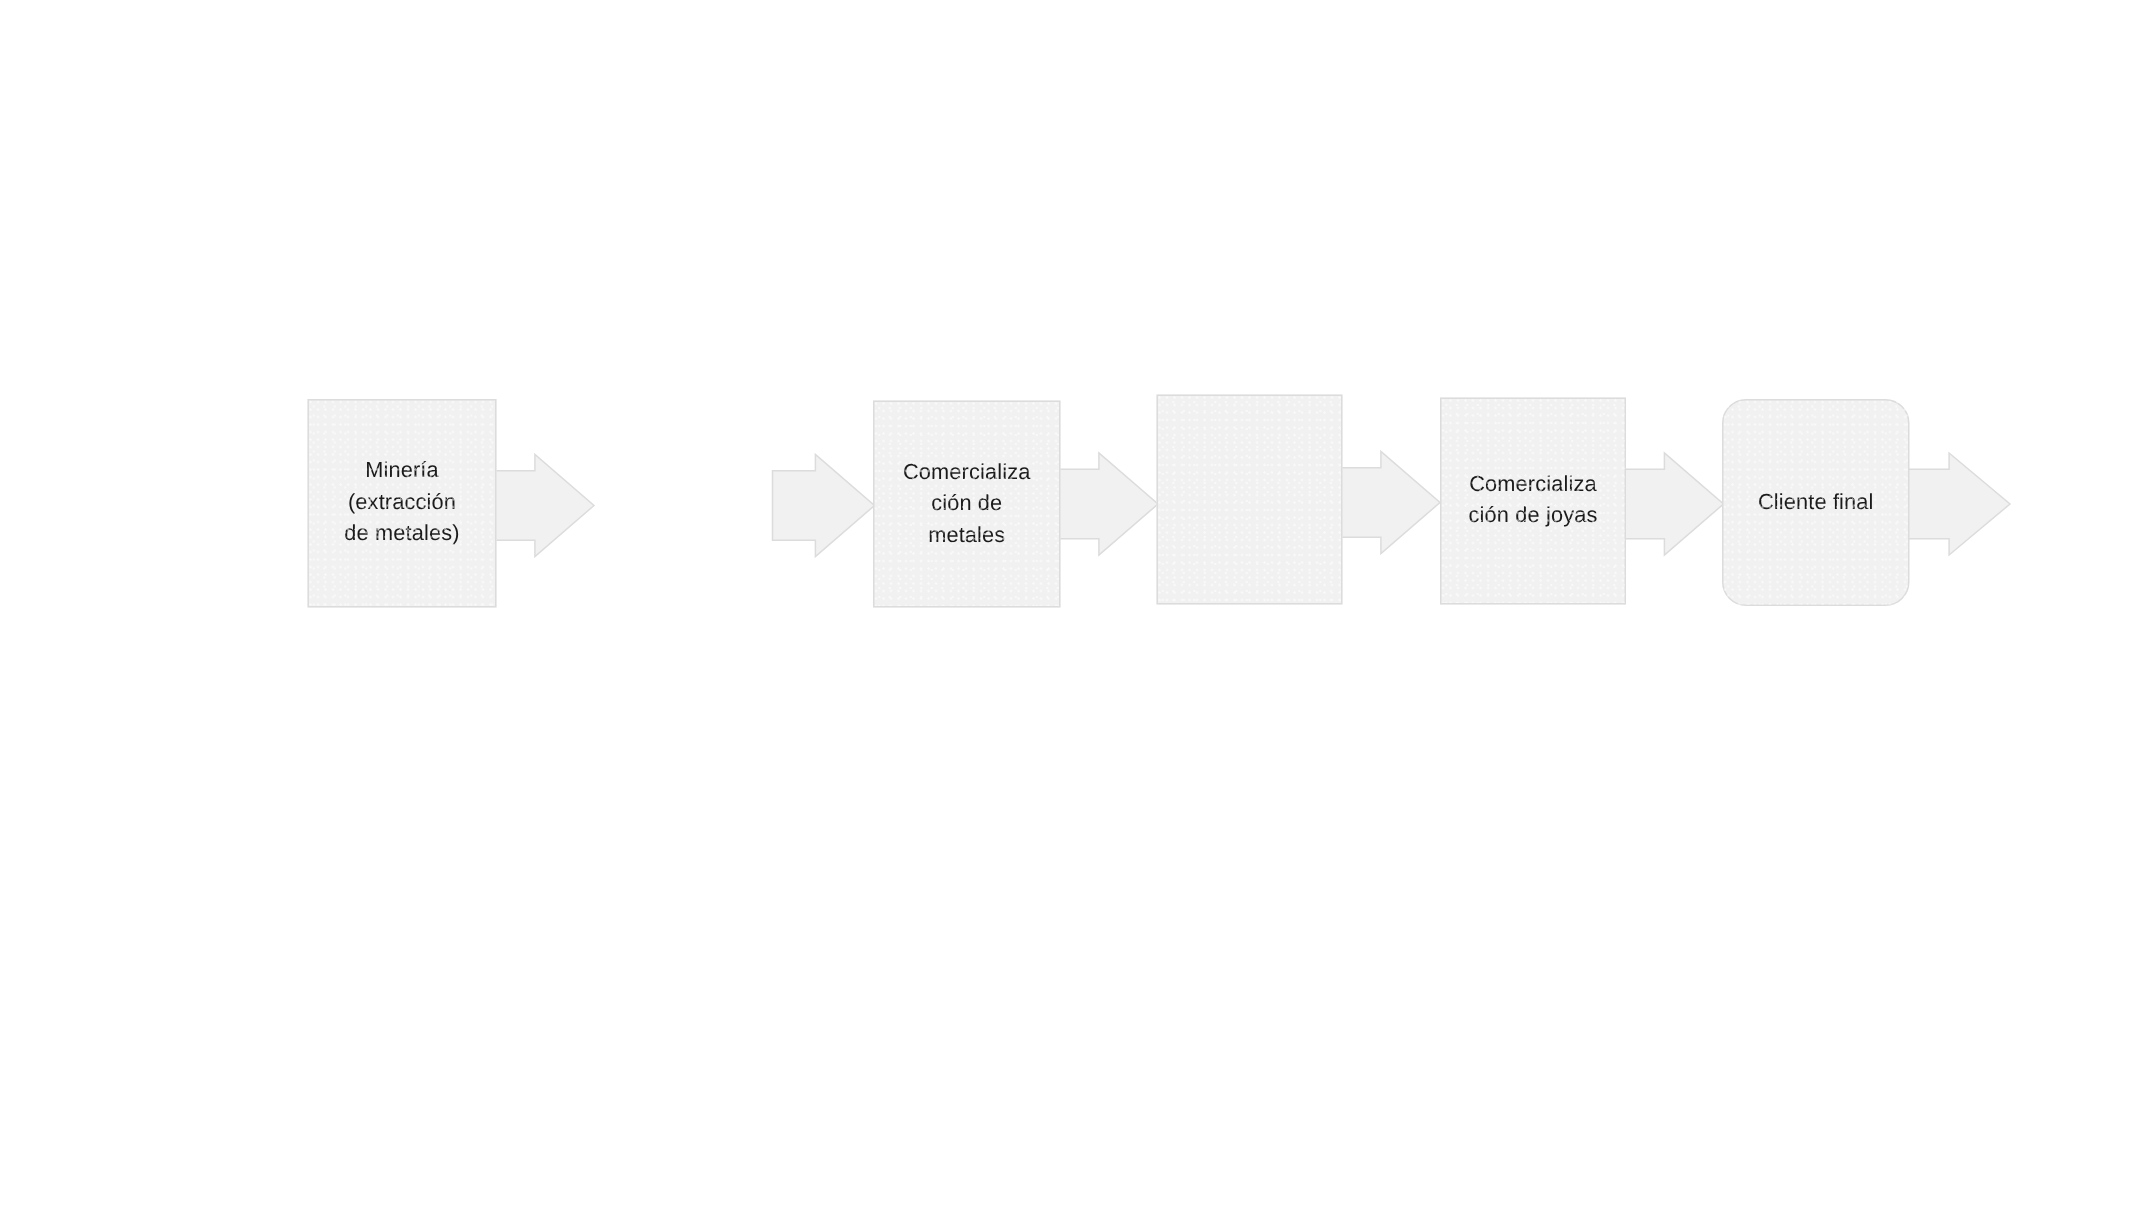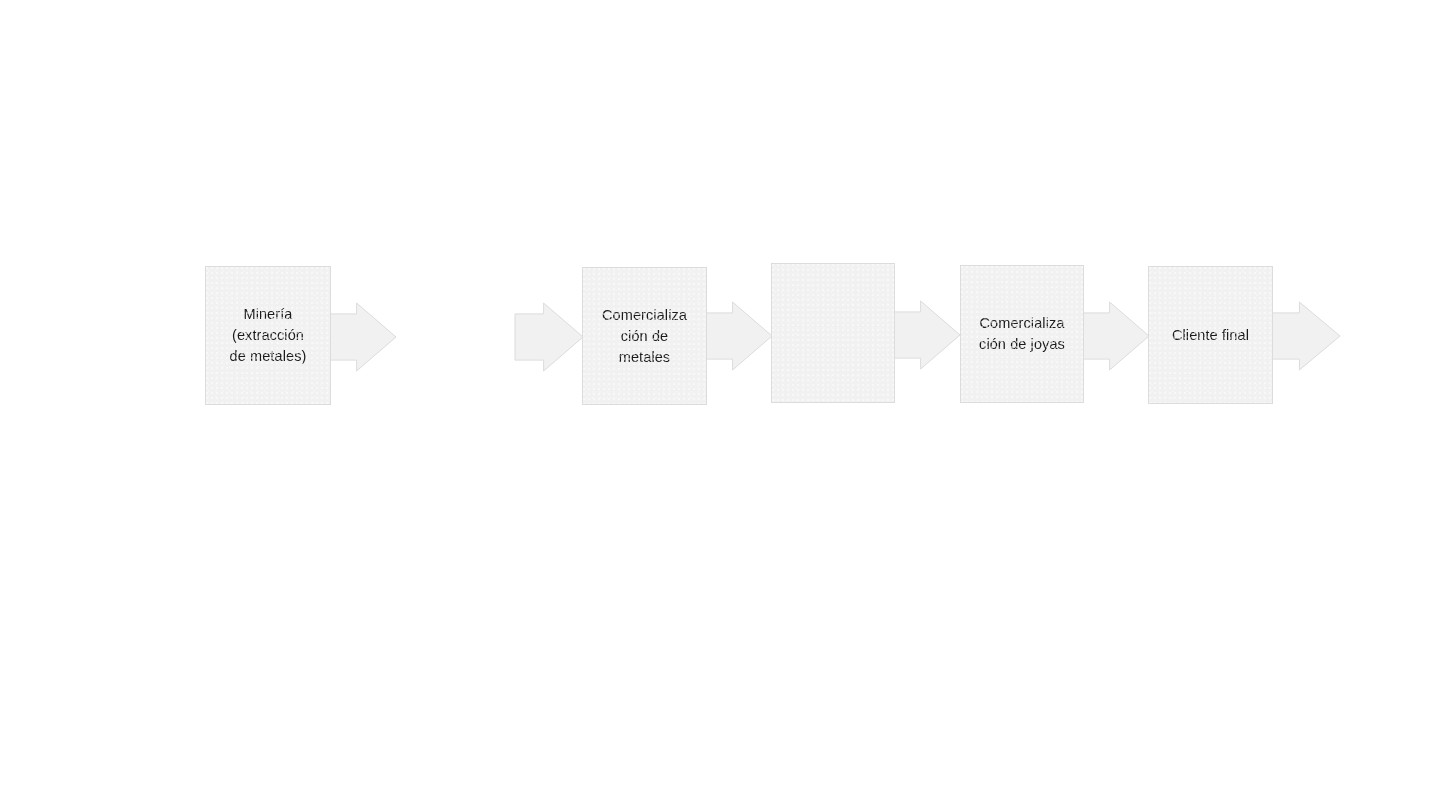--- a/index.html
+++ b/index.html
@@ -118,17 +118,17 @@
 metales</div>
     </div>
     <div class="node" style="left: 771px; top: 263px; width: 124px; height: 140px;">
       <div class="texture"></div>
     </div>
     <div class="node" style="left: 960px; top: 265px; width: 124px; height: 138px;">
       <div class="texture"></div>
       <div class="node-label">Comercializa
 ción de joyas</div>
     </div>
-    <div class="node" style="left: 1148px; top: 266px; width: 125px; height: 138px;">
+    <div class="node" style="left: 1148px; top: 266px; width: 125px; height: 138px; border-radius: 16px;">
       <div class="texture"></div>
       <div class="node-label">Cliente final</div>
     </div>
   </div>
 
 </body></html>

